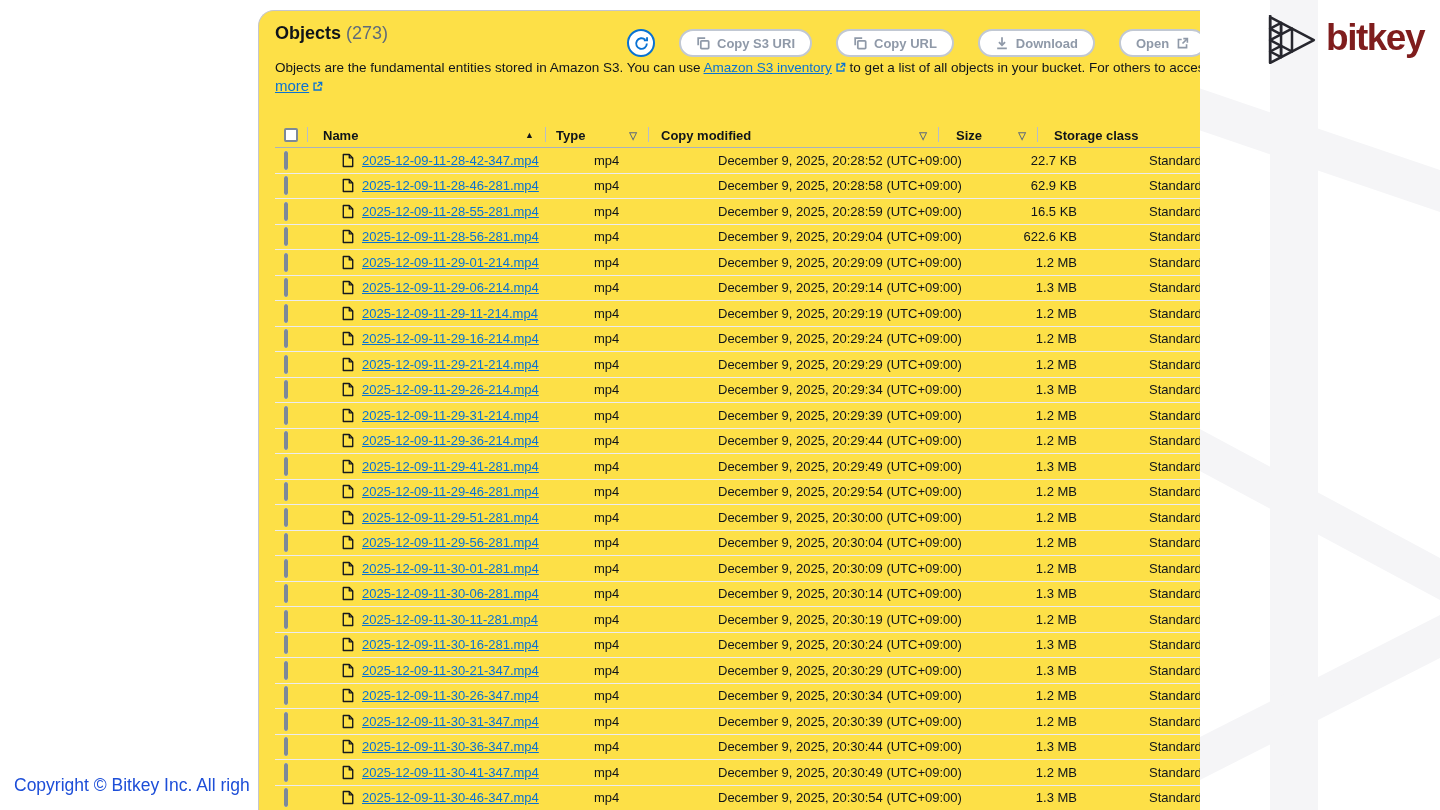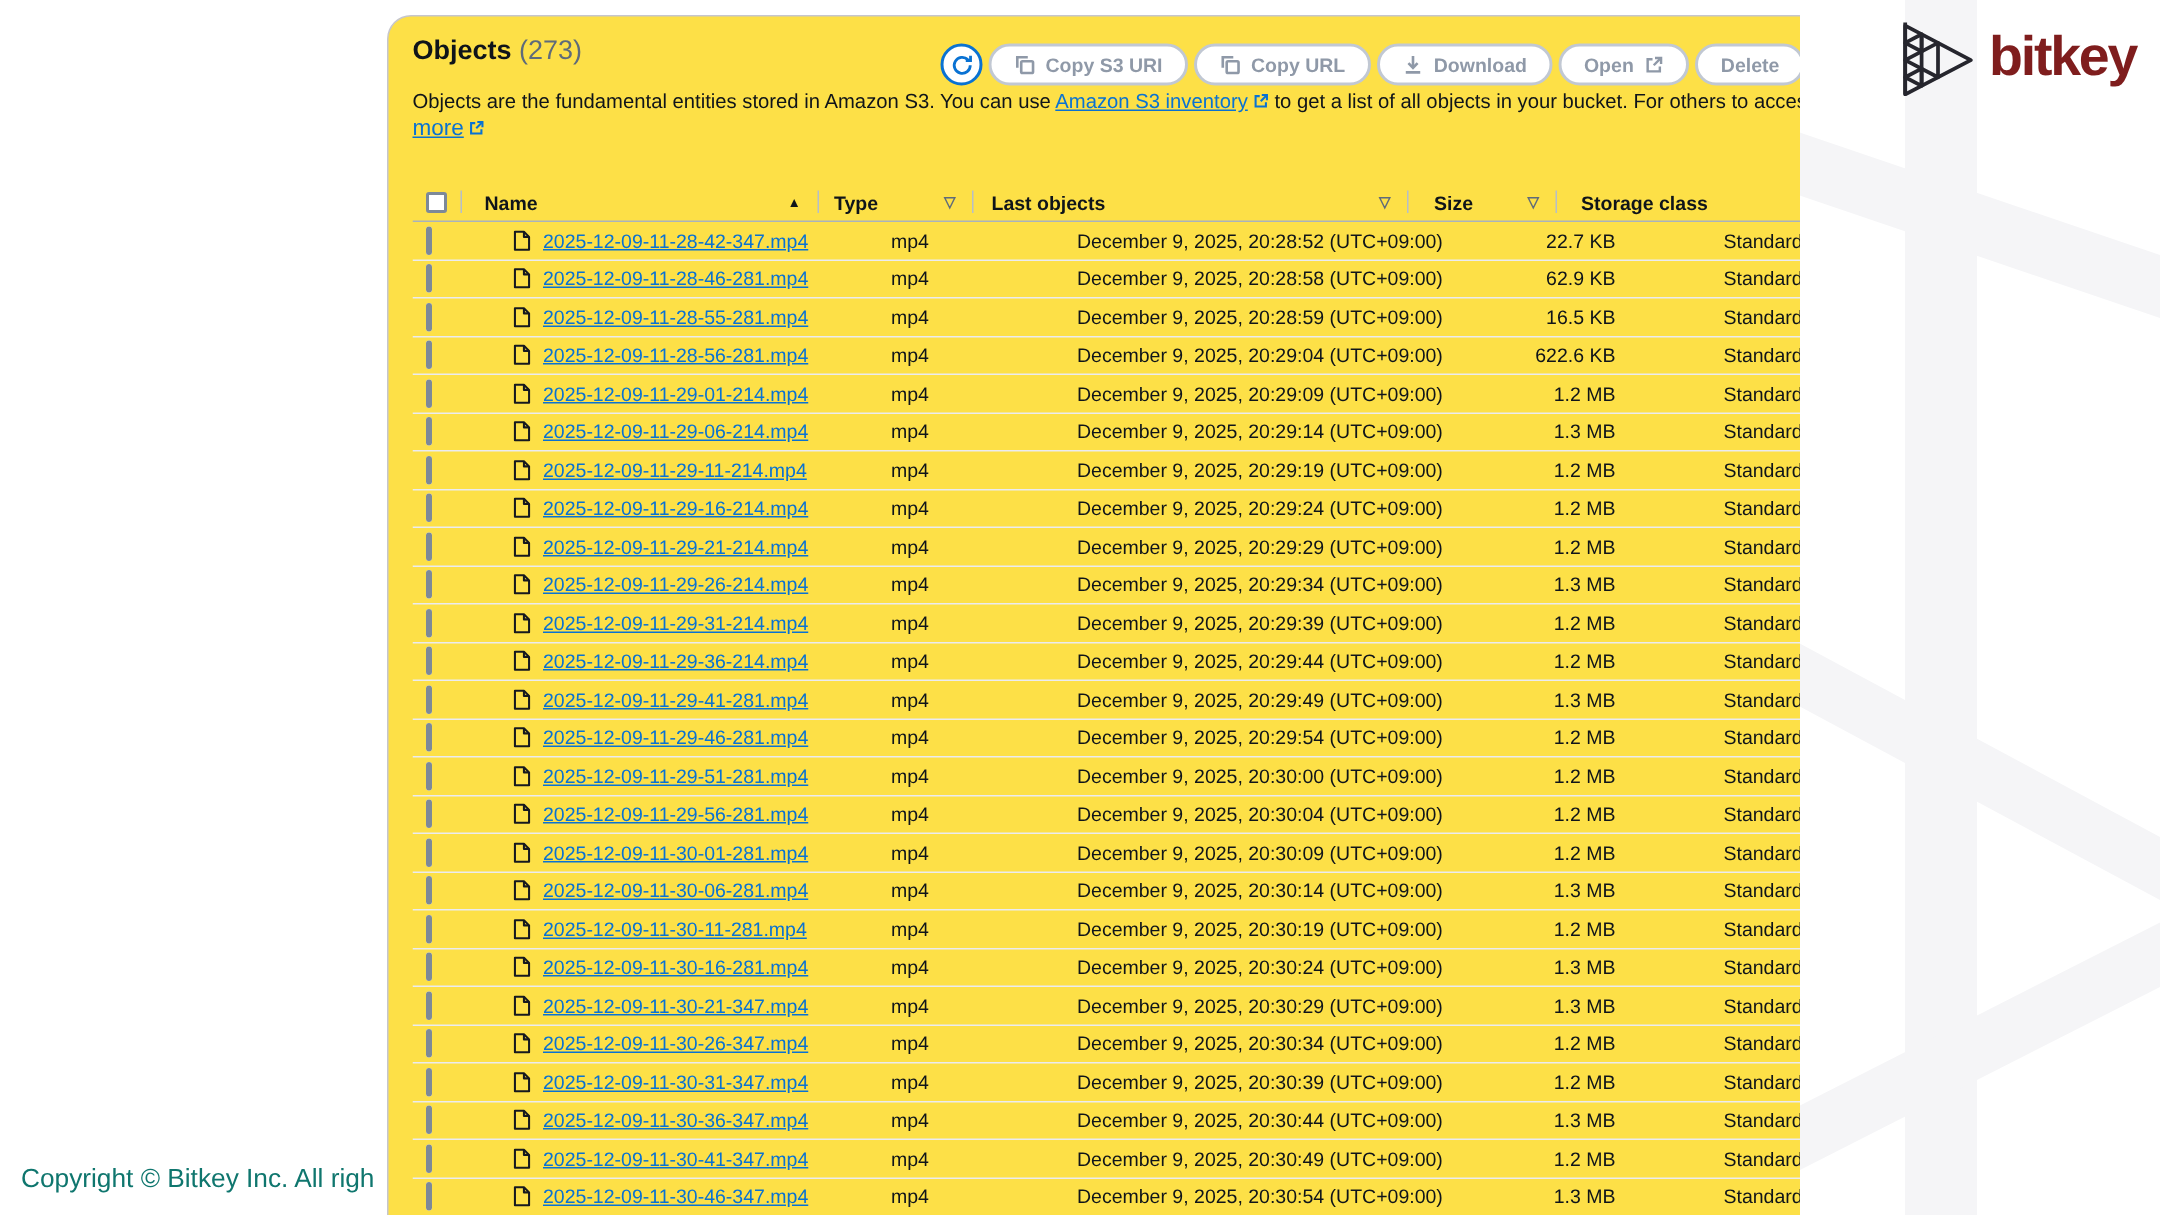--- a/index.html
+++ b/index.html
@@ -11,33 +11,33 @@
 
   
   .watermark { position:absolute; left:0; top:0; width:1440px; height:810px; z-index:0; }
   .watermark polygon, .watermark rect { fill:#f5f5f7; }
 
   
   .brand { position:absolute; top:14px; right:16px; display:flex; align-items:center; gap:9px; z-index:3; }
   .brand-text { font-size:37px; font-weight:700; letter-spacing:-1.5px; color:#7f1d1d; line-height:1; padding-bottom:4px;}
 
   
-  .copyright { position:absolute; left:14px; bottom:14px; font-size:17.5px; color:#0f766e; z-index:1; white-space:nowrap; }
+  .copyright { position:absolute; left:14px; bottom:14px; font-size:17.5px; color:#1d4ed8; z-index:1; white-space:nowrap; }
 
   
   .card {
     position:absolute; left:258px; top:10px; width:942px; height:800px;
     background:#fde047; border:1px solid #c6c6cd; border-right:none; border-bottom:none;
     border-top-left-radius:16px; overflow:hidden; z-index:2;
   }
 
   .card-title { position:absolute; top:12px; left:16px; font-size:18px; font-weight:700; white-space:nowrap; }
   .card-title .count { color:#5f6b7a; font-weight:400; }
 
-  .toolbar { position:absolute; top:18px; left:368px; display:flex; gap:4px; align-items:center; white-space:nowrap; }
+  .toolbar { position:absolute; top:18px; left:368px; display:flex; gap:24px; align-items:center; white-space:nowrap; }
   .btn {
     height:28px; padding:0 15px; border:2px solid #c1c8d3; border-radius:15px; background:#fff;
     color:#8f99a8; font-weight:700; font-size:13px; font-family:inherit;
     display:inline-flex; align-items:center; gap:7px; flex-shrink:0; cursor:pointer;
   }
   .btn svg { display:block; }
   .btn-refresh { width:28px; height:28px; padding:0; justify-content:center; border-color:#0972d3; border-radius:50%; color:#0972d3; }
 
   .desc { position:absolute; top:49px; left:16px; right:0; font-size:13.5px; white-space:nowrap; overflow:hidden; }
   .desc-more { position:absolute; top:66px; left:16px; font-size:15px; }
@@ -172,21 +172,21 @@
         </div>
     <div class="hcell c-name sep">
           <span class="lbl">Name</span>
           <span class="sort asc">▲</span>
         </div>
         <div class="hcell c-type sep">
           <span class="lbl">Type</span>
           <span class="sort">▽</span>
         </div>
         <div class="hcell c-mod sep">
-          <span class="lbl">Last objects</span>
+          <span class="lbl">Copy modified</span>
           <span class="sort">▽</span>
         </div>
         <div class="hcell c-size sep">
           <span class="lbl">Size</span>
           <span class="sort">▽</span>
         </div>
         <div class="hcell c-stor">
           <span class="lbl">Storage class</span>
         </div>
       </div>

